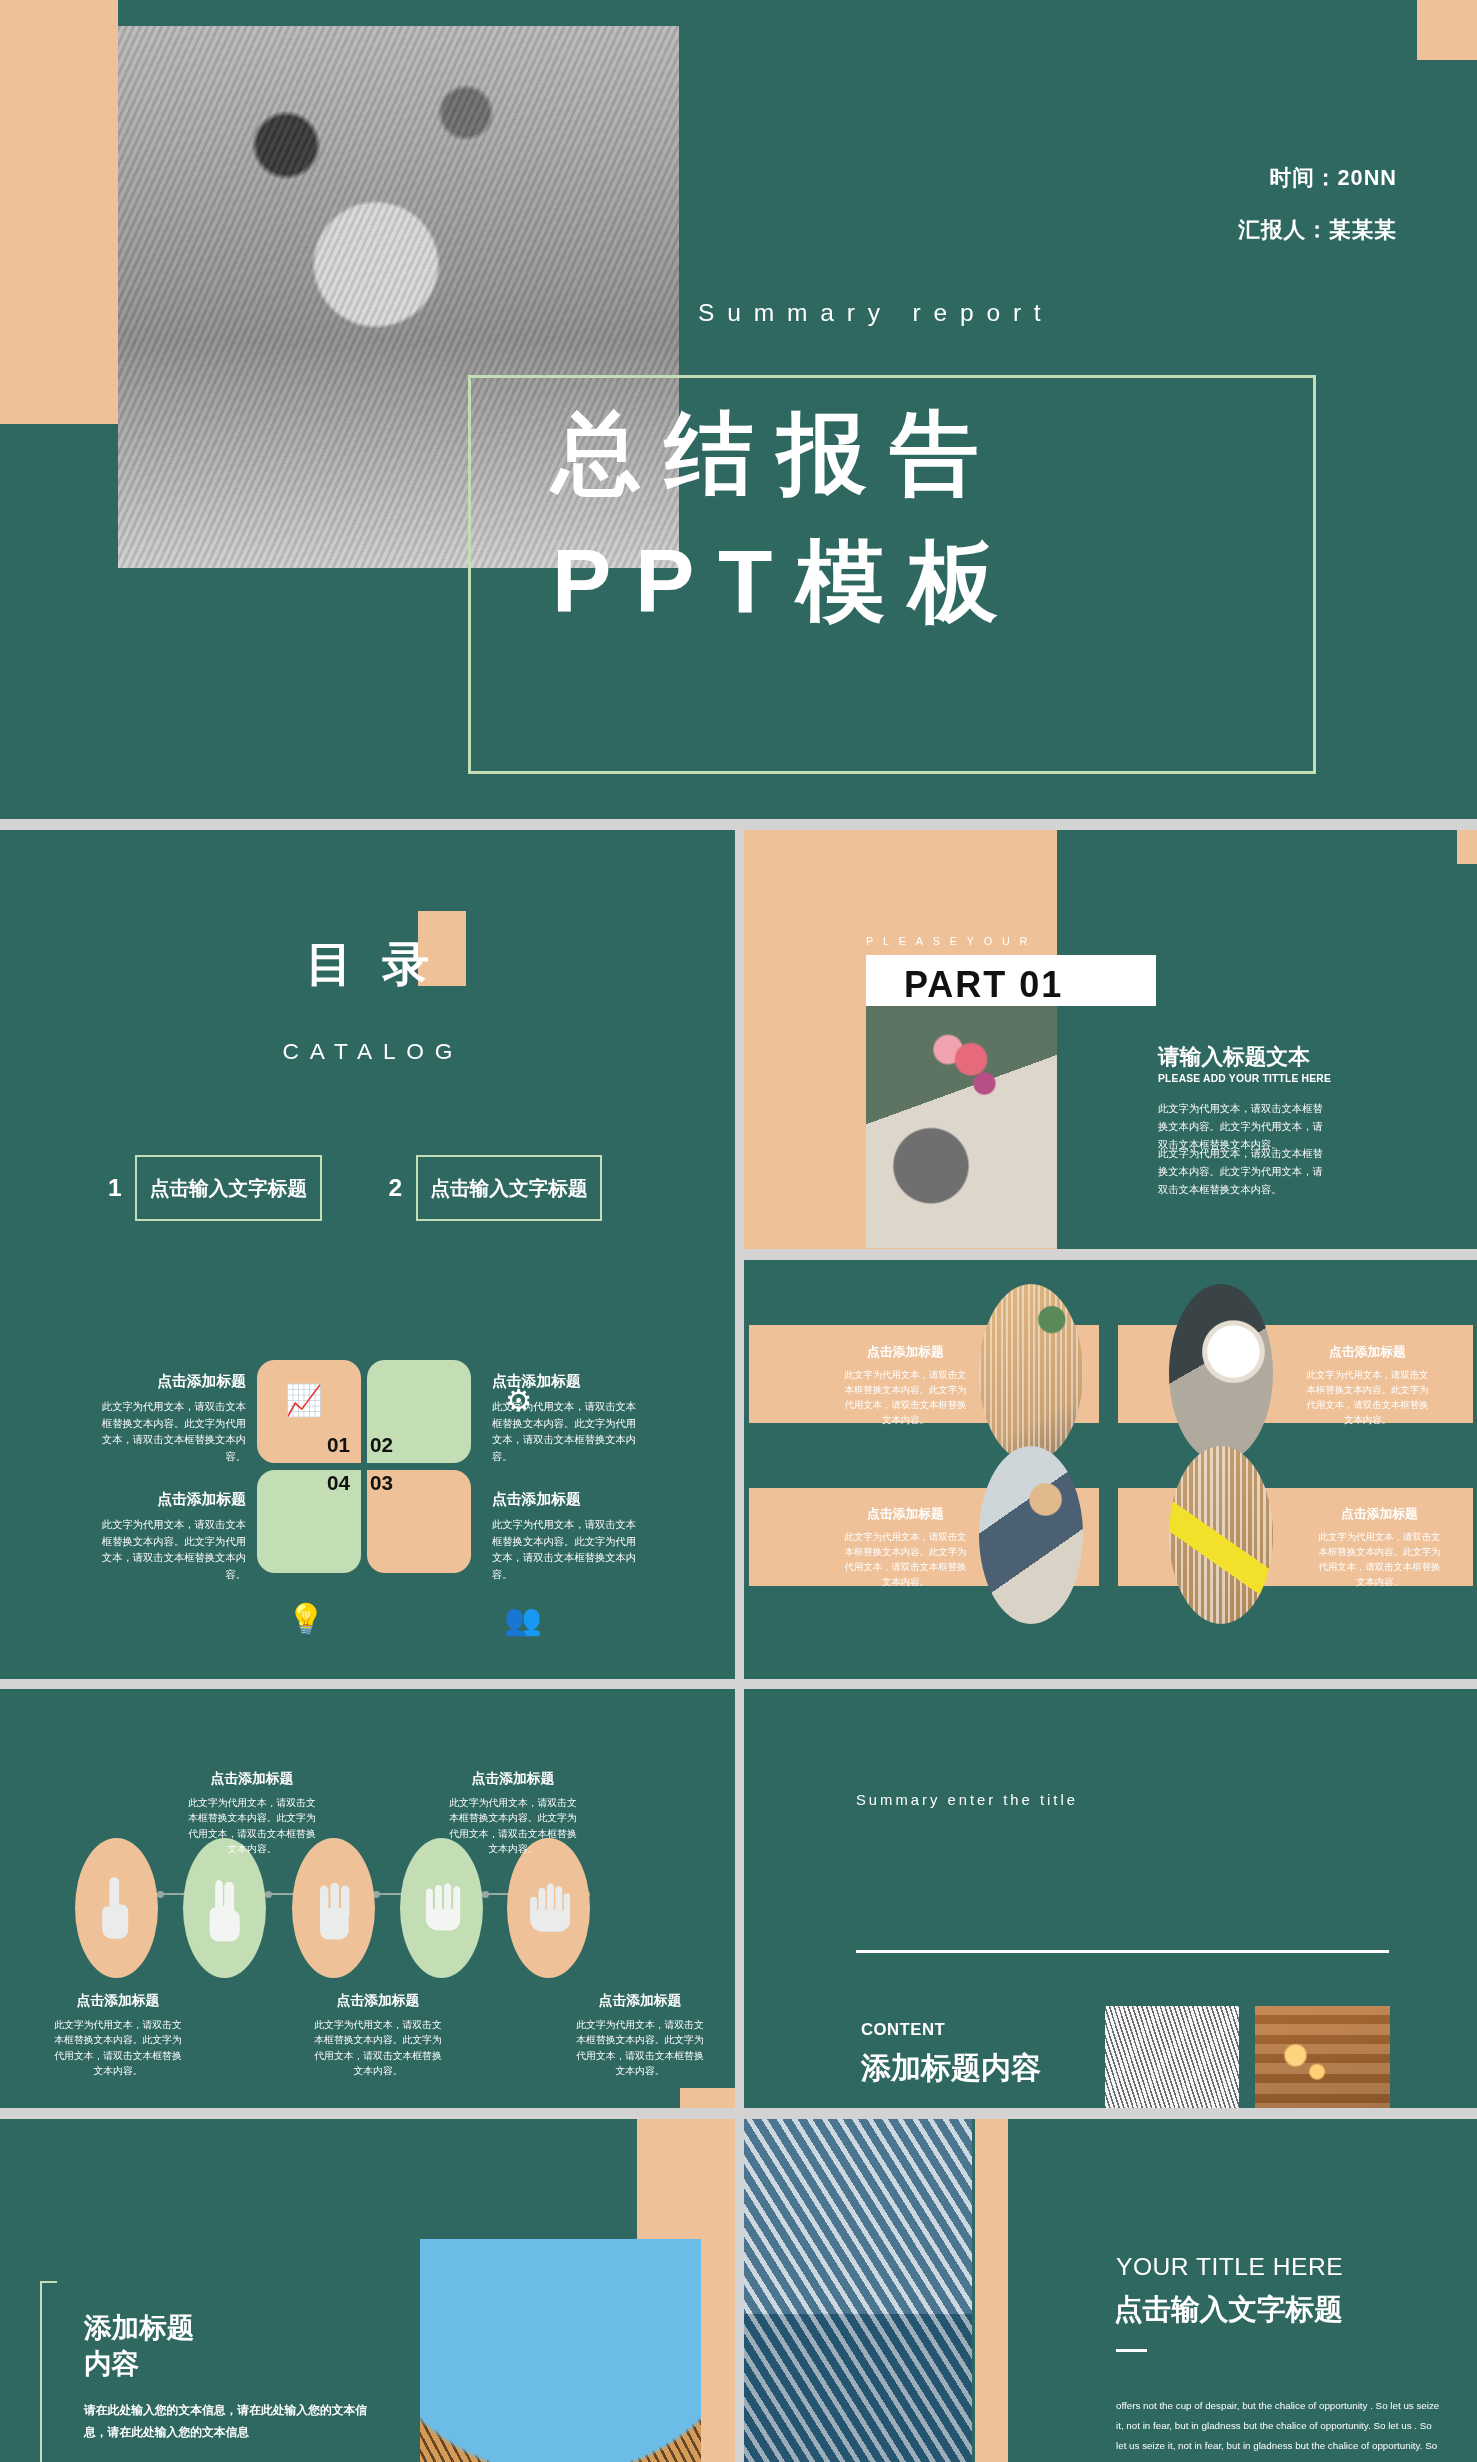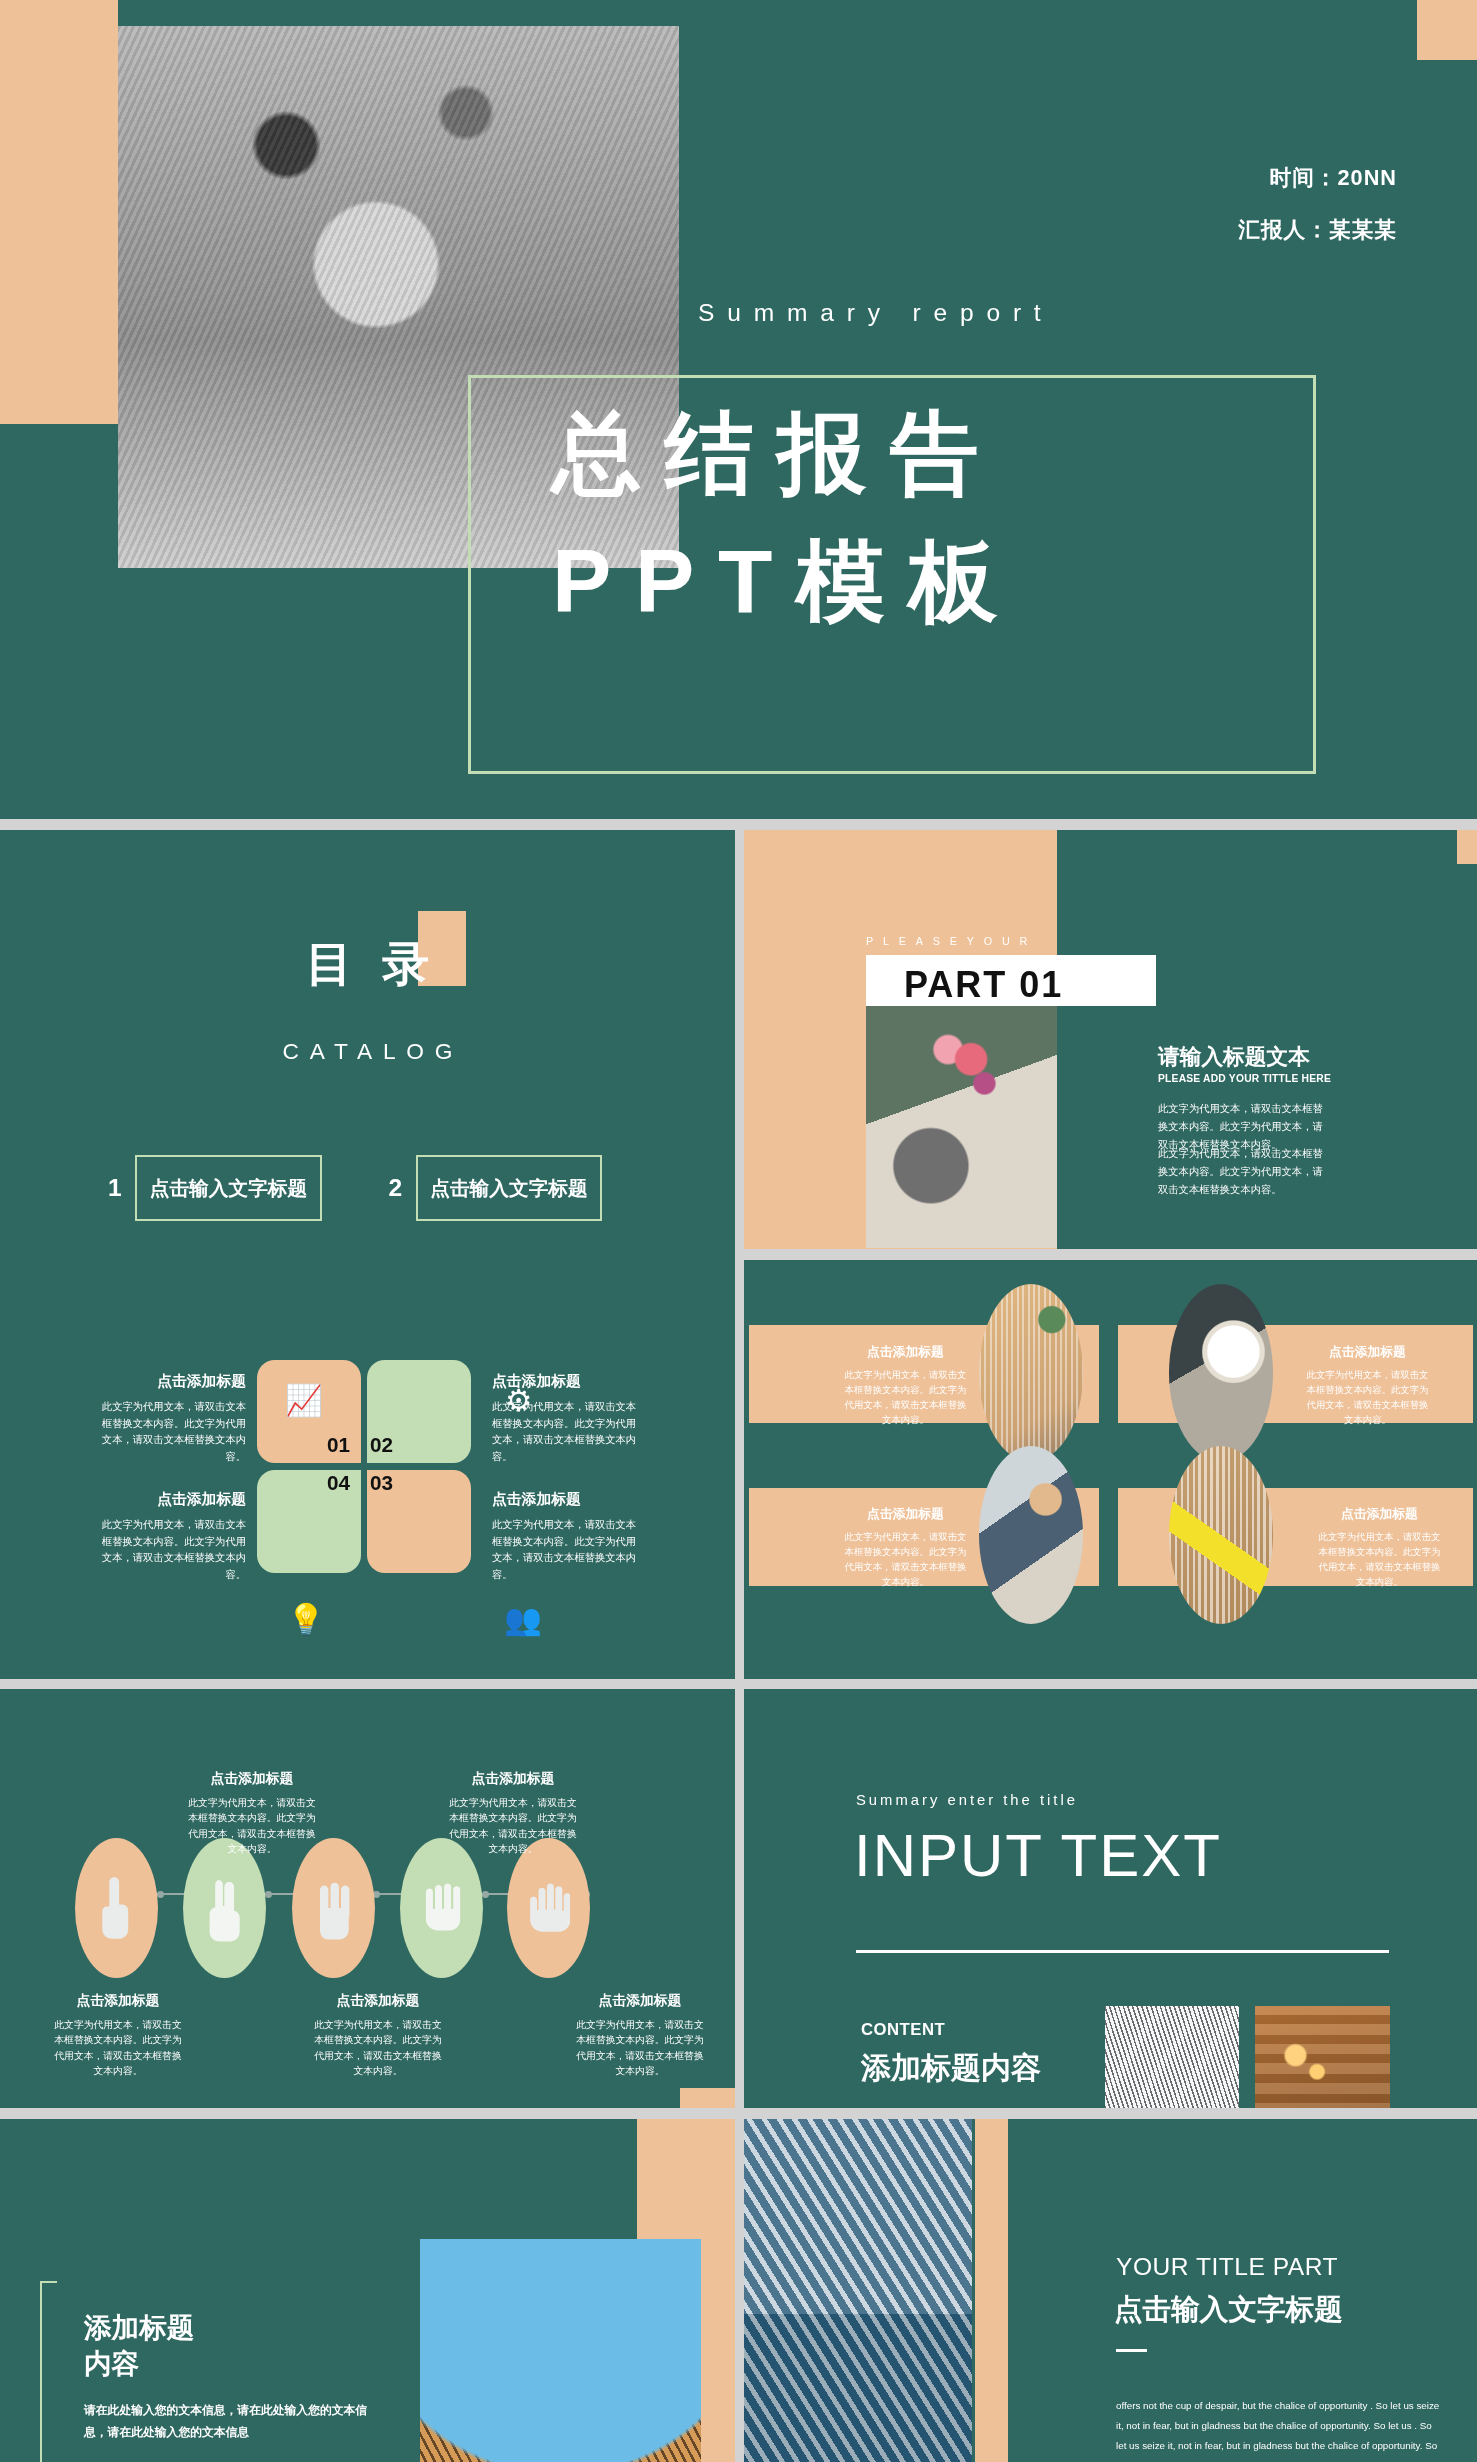--- a/index.html
+++ b/index.html
@@ -367,21 +367,20 @@
       <p>此文字为代用文本，请双击文本框替换文本内容。此文字为代用文本，请双击文本框替换文本内容。</p>
     </div>
     <div class="cap dn3">
       <h4>点击添加标题</h4>
       <p>此文字为代用文本，请双击文本框替换文本内容。此文字为代用文本，请双击文本框替换文本内容。</p>
     </div>
   </section>
 
   <section class="slide" id="s7">
     <div class="kick">Summary enter the title</div>
-    <div class="big">INPUT TEXT</div>
     <div class="rule"></div>
     <div class="ct">CONTENT</div>
     <div class="cc">添加标题内容</div>
 
     <div class="im1 photo ph-tower"></div>
     <div class="im2 photo ph-cafe"></div>
   </section>
 
   <section class="slide" id="s8">
     <div class="pband"></div>
@@ -393,21 +392,21 @@
     <div class="sub">请在此处输入您的文本信息，请在此处输入您的文本信息，请在此处输入您的文本信息</div>
 
     <div class="img photo ph-curve">
       
     </div>
   </section>
 
   <section class="slide" id="s9">
     <div class="limg photo ph-glass"></div>
     <div class="pstrip"></div>
-    <div class="yt">YOUR TITLE PART</div>
+    <div class="yt">YOUR TITLE HERE</div>
     <div class="zh">点击输入文字标题</div>
     <div class="dash"></div>
     <div class="para">offers not the cup of despair, but the chalice of opportunity . So let us seize it, not in fear, but in gladness but the chalice of opportunity. So let us . So let us seize it, not in fear, but in gladness but the chalice of opportunity. So let us . So let offers not the cup of despair</div>
 
   </section>
 
 </div>
 
 
 </body></html>

